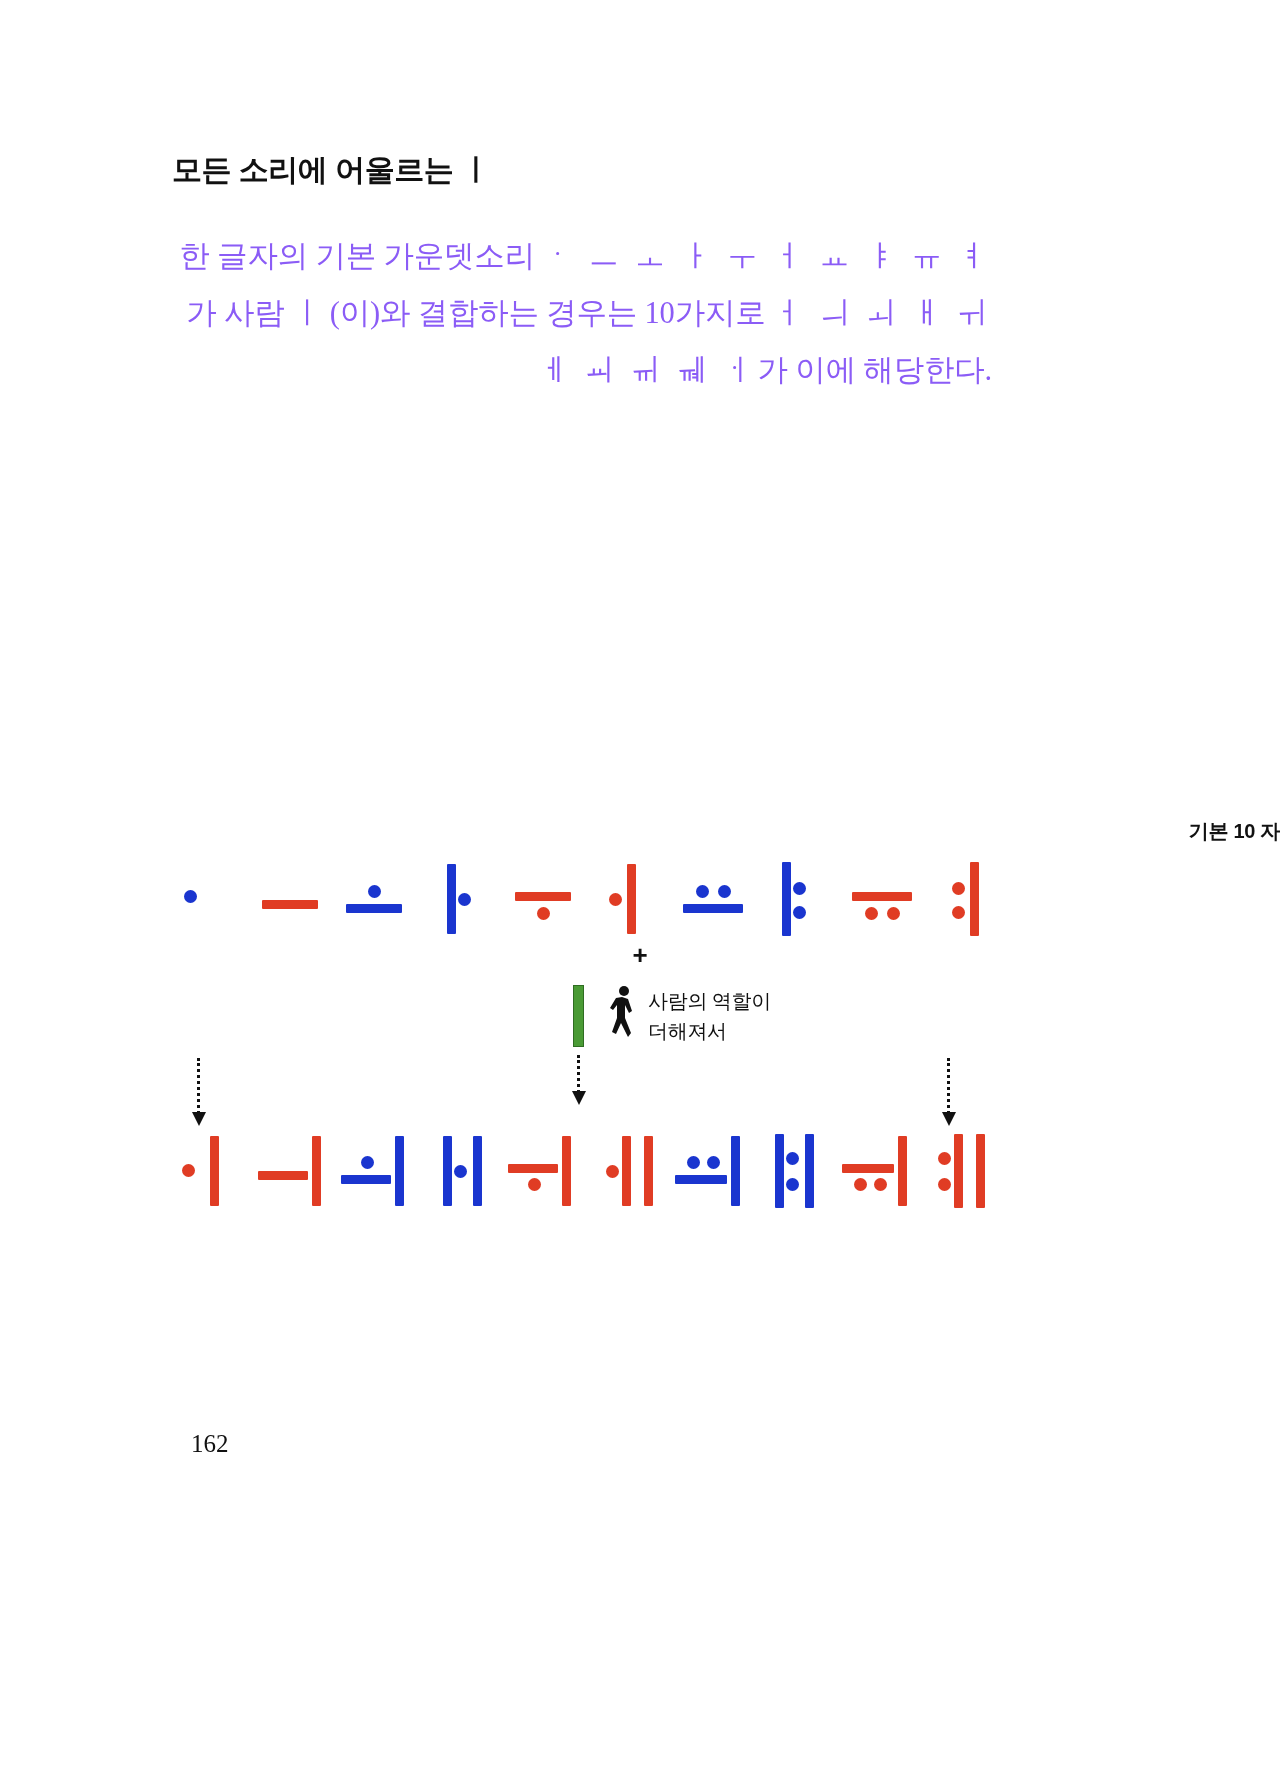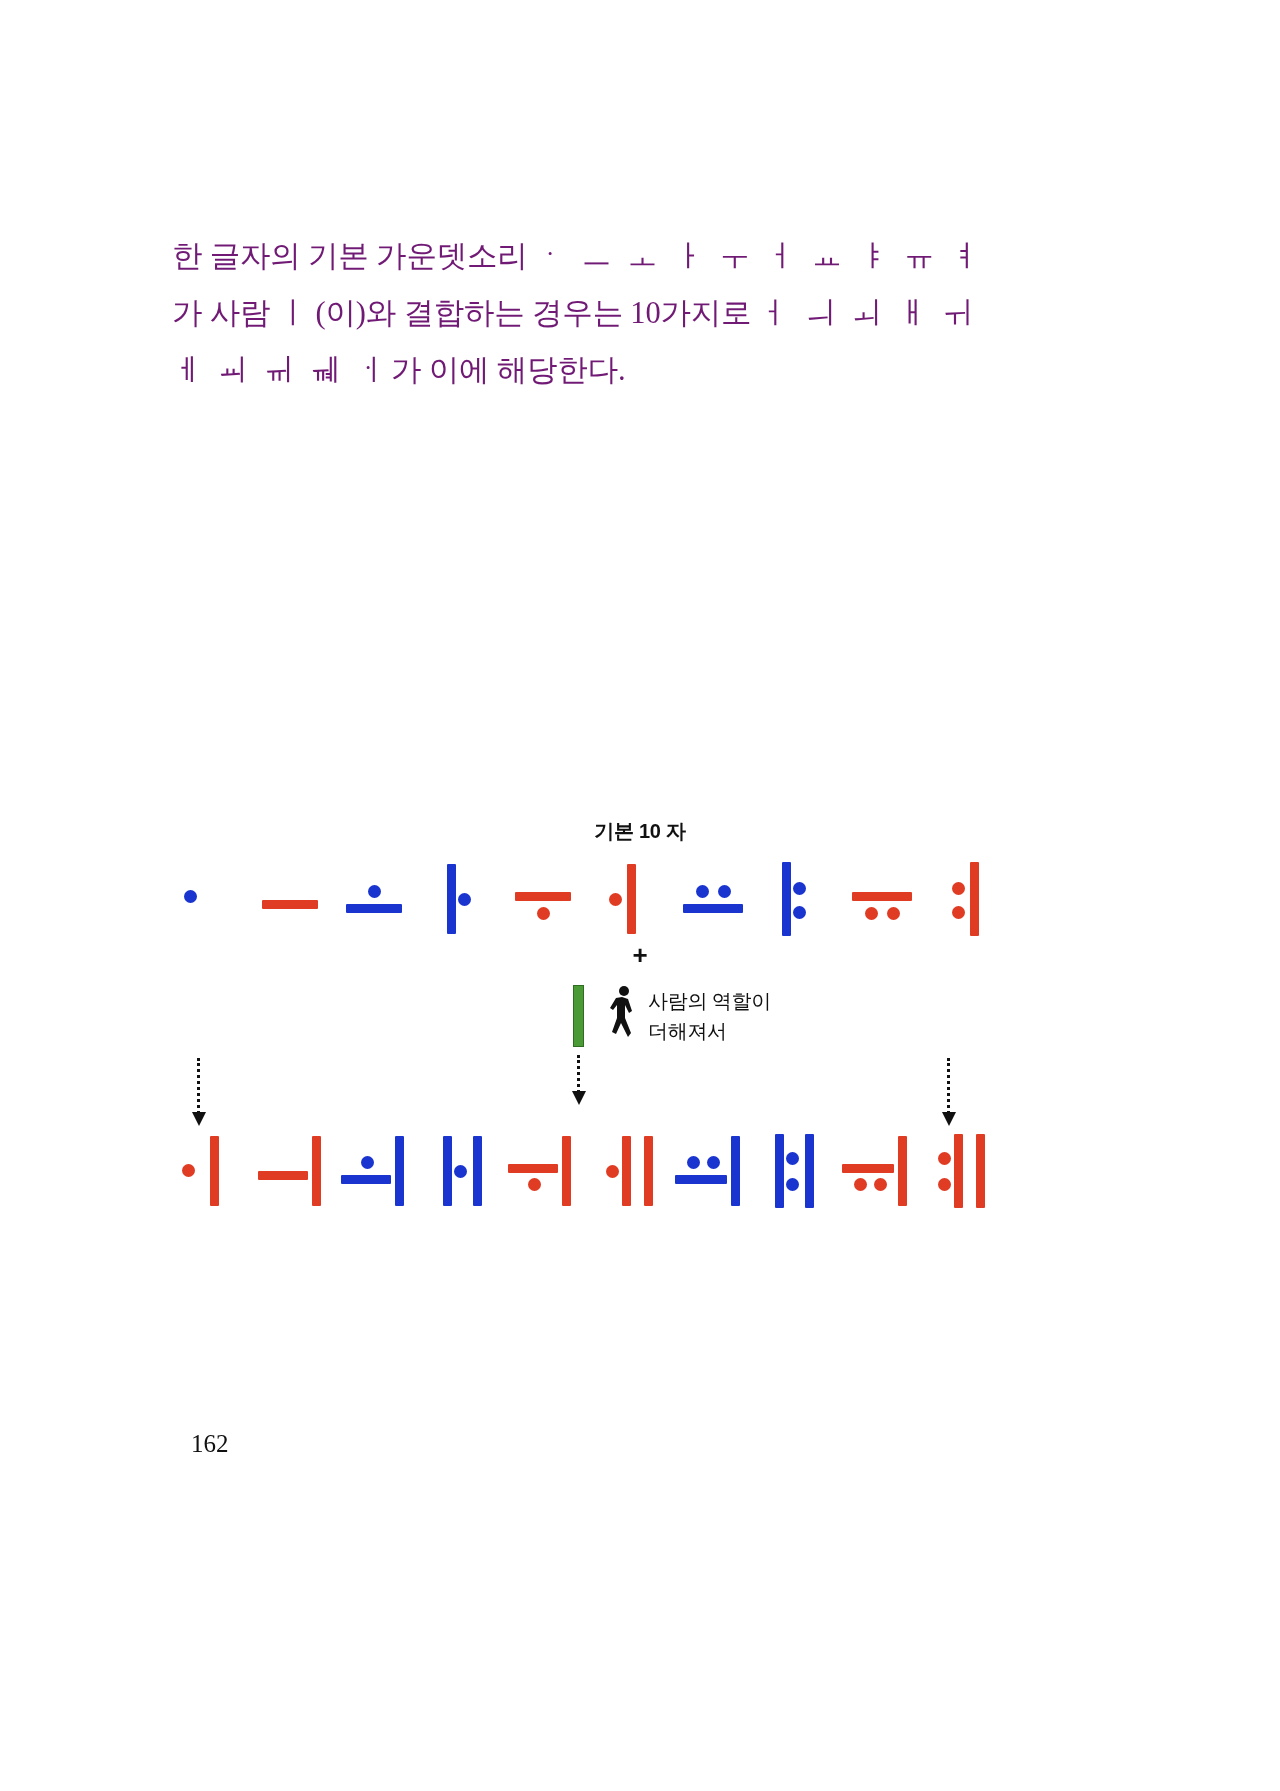--- a/index.html
+++ b/index.html
@@ -36,22 +36,23 @@
   }
 
   
   .body-text {
     position: absolute;
     left: 172px;
     top: 228px;
     width: 820px;
     font-size: 30.5px;
     line-height: 57px;
-    color: #701a75;
+    color: #8b5cf6;
     letter-spacing: -0.2px;
+    text-align: right;
   }
   .body-text p {
     margin: 0;
   }
   .jamo {
     font-family: "Liberation Serif", "DejaVu Serif", serif;
     letter-spacing: 4px;
   }
   .jamo-wide {
     letter-spacing: 9px;
@@ -64,21 +65,21 @@
     top: 780px;
     width: 1280px;
     height: 620px;
   }
 
   .fig-title {
     position: absolute;
     left: 0;
     top: 38px;
     width: 1280px;
-    text-align: center;
+    text-align: right;
     font-family: "Liberation Sans", "DejaVu Sans", sans-serif;
     font-weight: 700;
     font-size: 20px;
     color: #111111;
     letter-spacing: -0.3px;
   }
 
   .row-top {
     position: absolute;
     left: 172px;
@@ -247,20 +248,21 @@
     font-size: 25px;
     color: #111111;
     margin-left: 17px;
   }
 </style>
 </head>
 <body>
 
 <div class="page">
 
+  <div class="heading">모든 소리에 어울르는 ㅣ</div>
 
   <div class="body-text">
     <p><span>한 글자의 기본 가운뎃소리 </span><span class="jamo">ㆍ ㅡ ㅗ ㅏ ㅜ ㅓ ㅛ ㅑ ㅠ ㅕ</span><span>가 사람 ㅣ (이)와 결합하는 경우는 10가지로 </span><span class="jamo">ㅓ ㅢ ㅚ ㅐ ㅟ ㅔ ㆉ ㆌ ㆋ ㆎ</span><span>가 이에 해당한다.</span></p>
 
 
   </div>
 
   <div class="figure">
 
     <div class="fig-title">기본 10 자</div>

